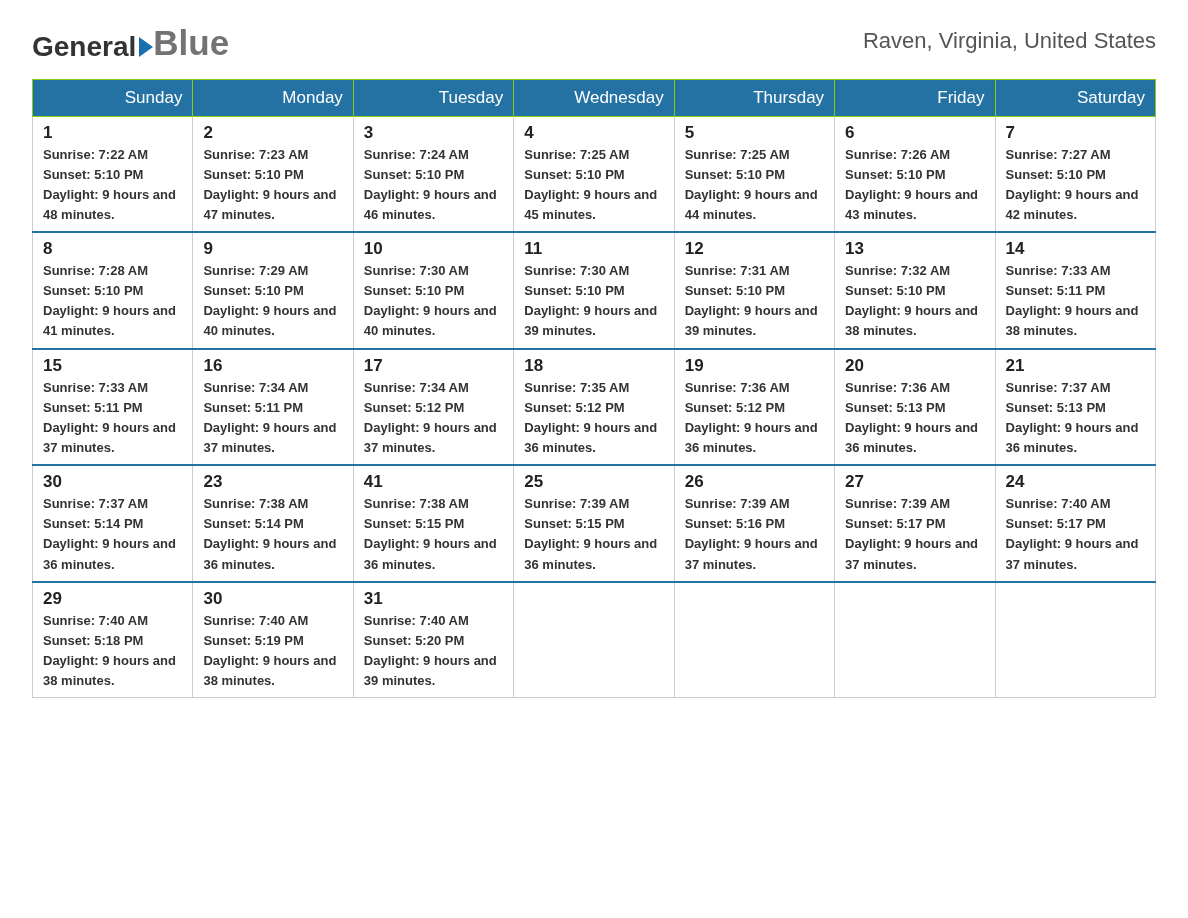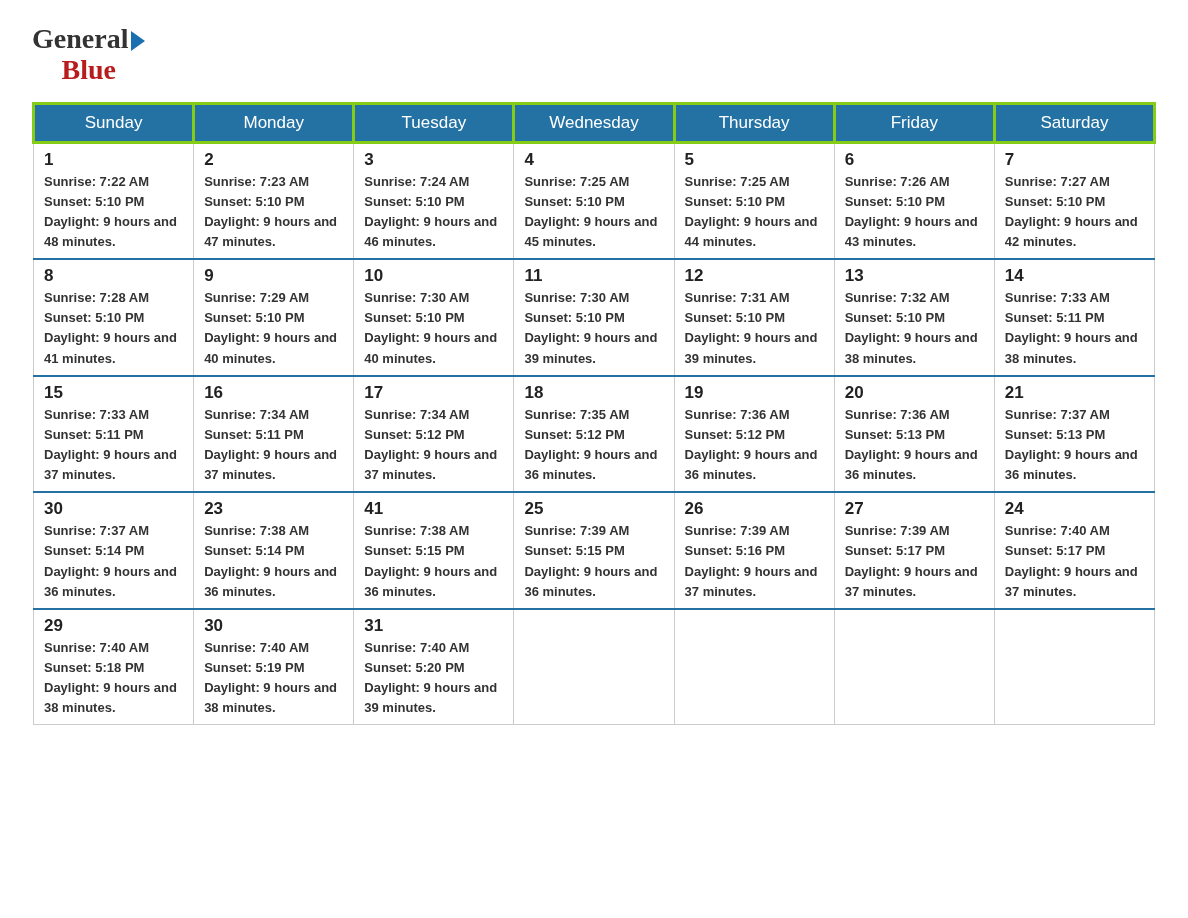--- a/index.html
+++ b/index.html
@@ -11,34 +11,33 @@
       min-height: 918px;
     }
     .header-row {
       display: flex;
       justify-content: space-between;
       align-items: flex-start;
       margin-bottom: 16px;
     }
     .logo {
       display: flex;
-      flex-direction: column;
-      align-items: center;
-      font-family: Liberation Serif, serif;
+      flex-direction: row;
+      align-items: flex-end;
     }
     .logo-text {
       font-size: 28px;
       font-weight: bold;
       color: #333;
       line-height: 1.1;
     }
     .logo-line2 {
-      font-size: 28px;
-      font-weight: bold;
-      color: #b91c1c;
+      font-size: 35px;
+      font-weight: bold;
+      color: #737373;
       line-height: 1.1;
     }
     .title-block {
       text-align: right;
     }
     .month-title {
       font-size: 52px;
       font-weight: bold;
       color: #222;
       line-height: 1.1;
@@ -52,22 +51,22 @@
       width: 100%;
       border-collapse: collapse;
       margin-top: 4px;
     }
     .calendar-table th {
       background: #2472a4;
       color: #fff;
       font-size: 17px;
       font-weight: normal;
       padding: 8px 10px;
-      text-align: center;
-      border: 3px solid #84cc16;
+      text-align: right;
+      border: 1px solid #84cc16;
     }
     .calendar-table td {
       vertical-align: top;
       padding: 6px 10px;
       border: 1px solid #ccc;
       width: calc(100% / 7);
       min-height: 100px;
       font-size: 13.5px;
       color: #333;
       background: #fff;
@@ -97,20 +96,21 @@
 <body>
 
 <div class="header-row">
   <div class="logo">
     <div class="logo-text">
       General<span style="display:inline-block;width:0;height:0;border-top:10px solid transparent;border-bottom:10px solid transparent;border-left:14px solid #1a6faf;margin-left:3px;vertical-align:middle;margin-bottom:2px;"></span>
     </div>
     <div class="logo-line2">Blue</div>
   </div>
   <div class="title-block">
+    <div class="location-title">Raven, Virginia, United States</div>
   </div>
 </div>
 
 <table class="calendar-table">
   <thead>
     <tr>
     <th>Sunday</th>
         <th>Monday</th>
         <th>Tuesday</th>
         <th>Wednesday</th>

